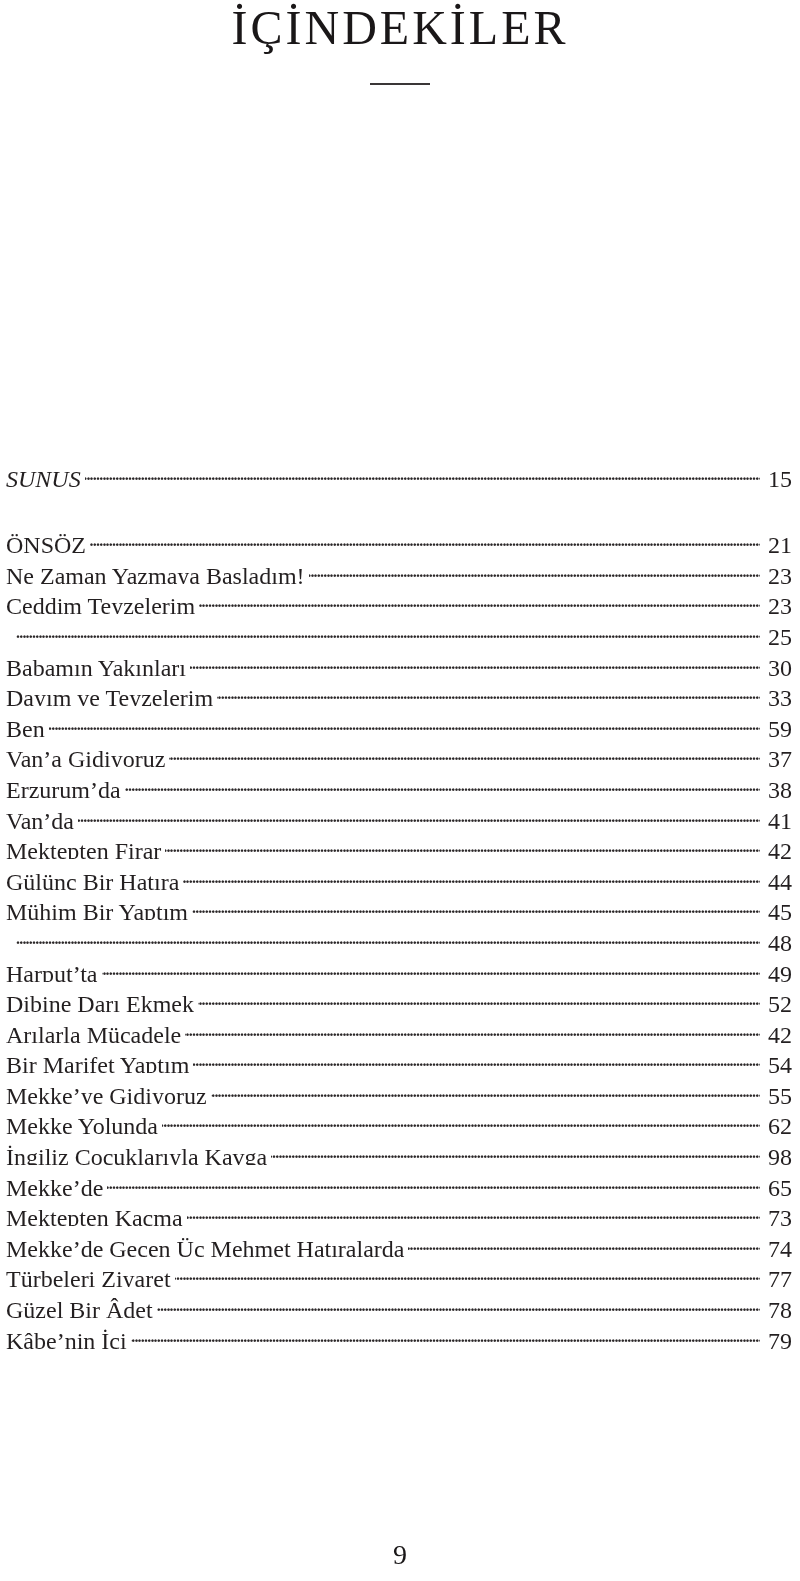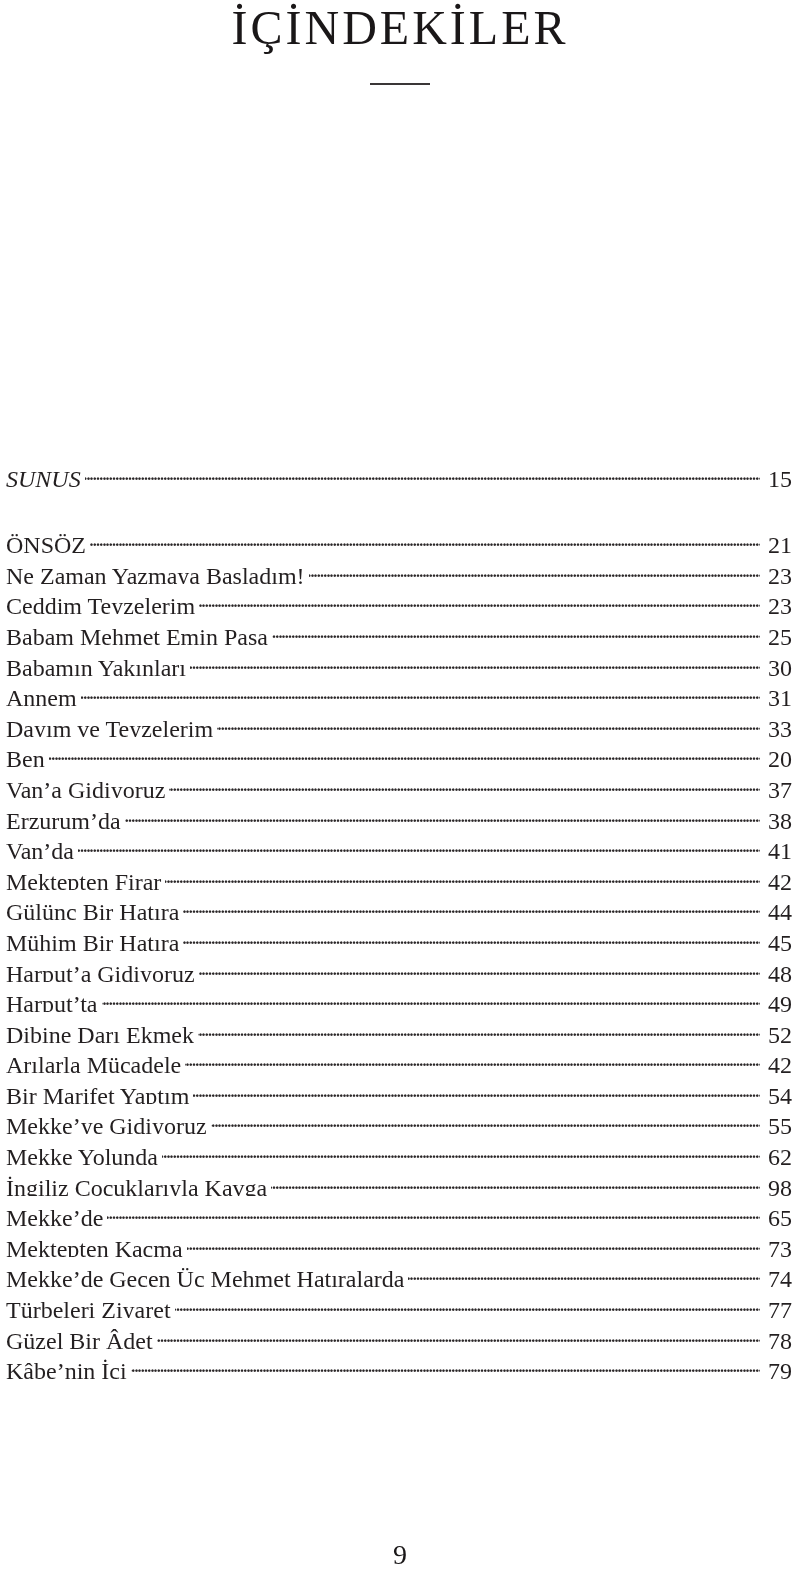--- a/index.html
+++ b/index.html
@@ -118,43 +118,37 @@
     <span class="toc-label">Ne Zaman Yazmaya Başladım!</span>
     <span class="toc-leader"></span>
     <span class="toc-page">23</span>
   </div>
   <div class="toc-row">
     <span class="toc-label">Ceddim Teyzelerim</span>
     <span class="toc-leader"></span>
     <span class="toc-page">23</span>
   </div>
   <div class="toc-row">
-    <span class="toc-label">Babam Mehmet Emin Paşa</span>
     <span class="toc-leader"></span>
     <span class="toc-page">25</span>
   </div>
   <div class="toc-row">
     <span class="toc-label">Babamın Yakınları</span>
     <span class="toc-leader"></span>
     <span class="toc-page">30</span>
   </div>
   <div class="toc-row">
-    <span class="toc-label">Annem</span>
-    <span class="toc-leader"></span>
-    <span class="toc-page">31</span>
-  </div>
-  <div class="toc-row">
     <span class="toc-label">Dayım ve Teyzelerim</span>
     <span class="toc-leader"></span>
     <span class="toc-page">33</span>
   </div>
   <div class="toc-row">
     <span class="toc-label">Ben</span>
     <span class="toc-leader"></span>
-    <span class="toc-page">20</span>
+    <span class="toc-page">59</span>
   </div>
   <div class="toc-row">
     <span class="toc-label">Van’a Gidiyoruz</span>
     <span class="toc-leader"></span>
     <span class="toc-page">37</span>
   </div>
   <div class="toc-row">
     <span class="toc-label">Erzurum’da</span>
     <span class="toc-leader"></span>
     <span class="toc-page">38</span>
@@ -168,26 +162,25 @@
     <span class="toc-label">Mektepten Firar</span>
     <span class="toc-leader"></span>
     <span class="toc-page">42</span>
   </div>
   <div class="toc-row">
     <span class="toc-label">Gülünç Bir Hatıra</span>
     <span class="toc-leader"></span>
     <span class="toc-page">44</span>
   </div>
   <div class="toc-row">
-    <span class="toc-label">Mühim Bir Hatıra</span>
+    <span class="toc-label">Mühim Bir Yaptım</span>
     <span class="toc-leader"></span>
     <span class="toc-page">45</span>
   </div>
   <div class="toc-row">
-    <span class="toc-label">Harput’a Gidiyoruz</span>
     <span class="toc-leader"></span>
     <span class="toc-page">48</span>
   </div>
   <div class="toc-row">
     <span class="toc-label">Harput’ta</span>
     <span class="toc-leader"></span>
     <span class="toc-page">49</span>
   </div>
   <div class="toc-row">
     <span class="toc-label">Dibine Darı Ekmek</span>

